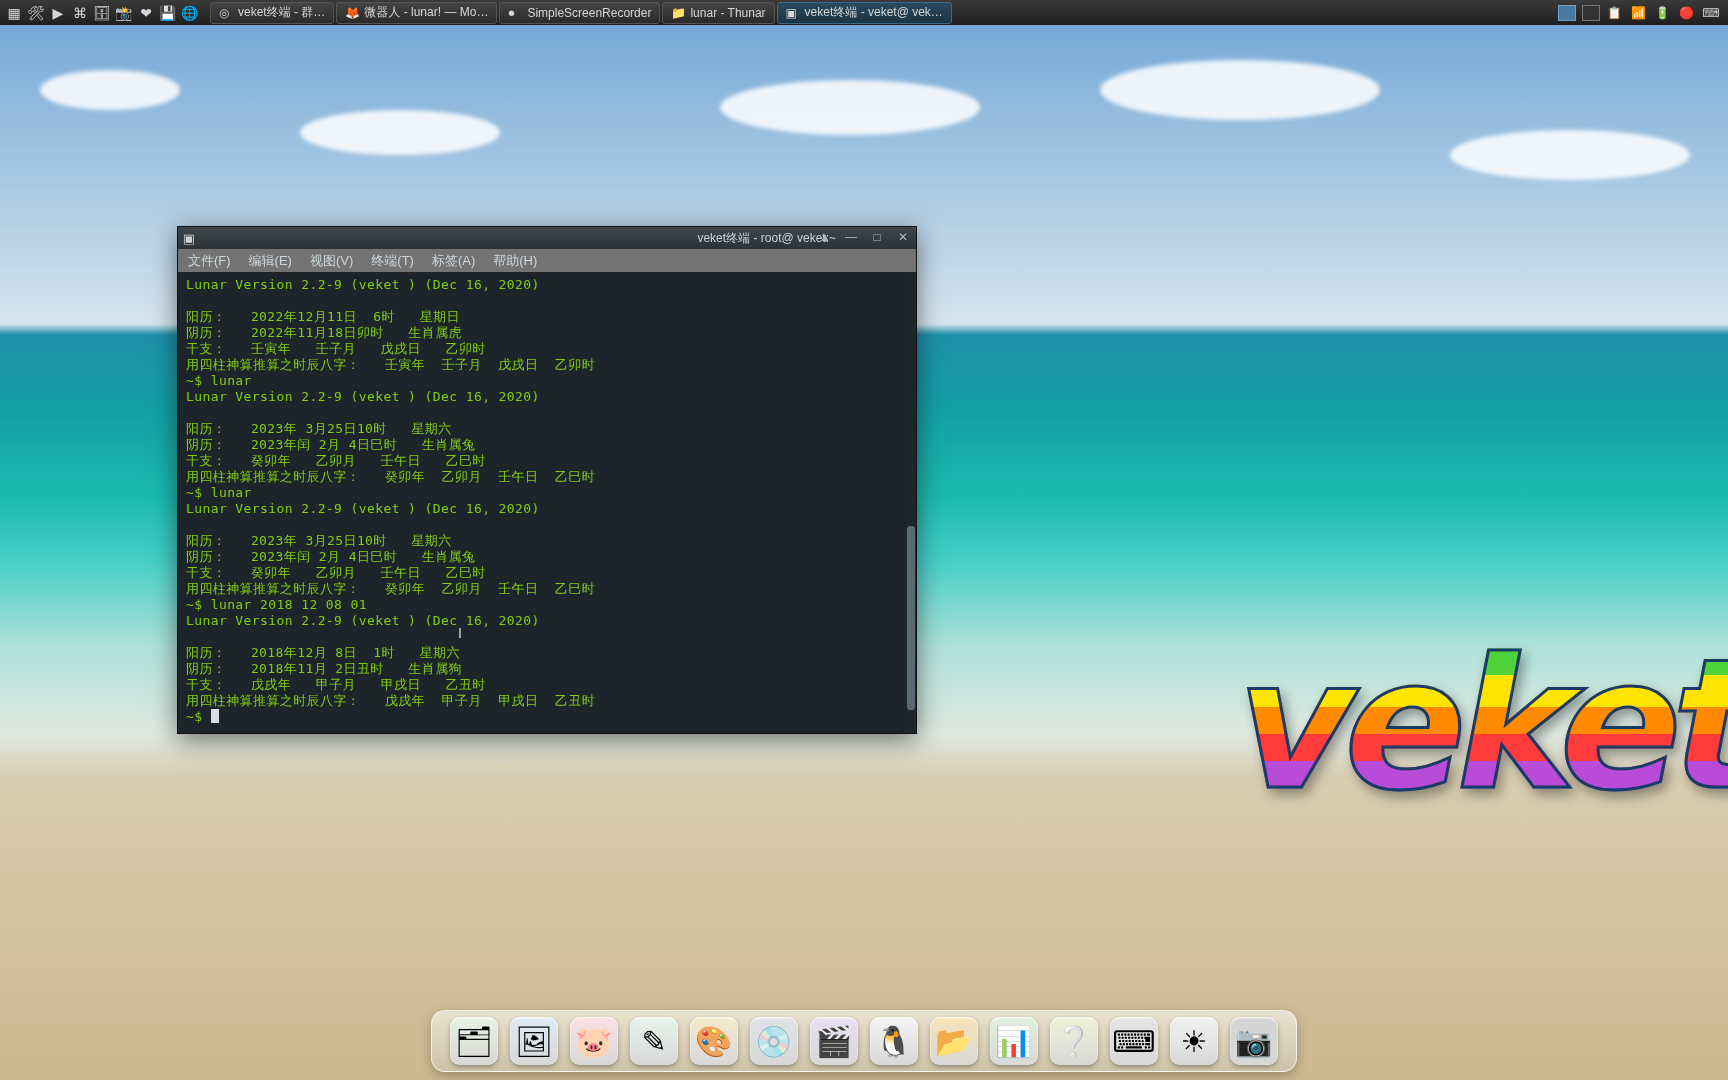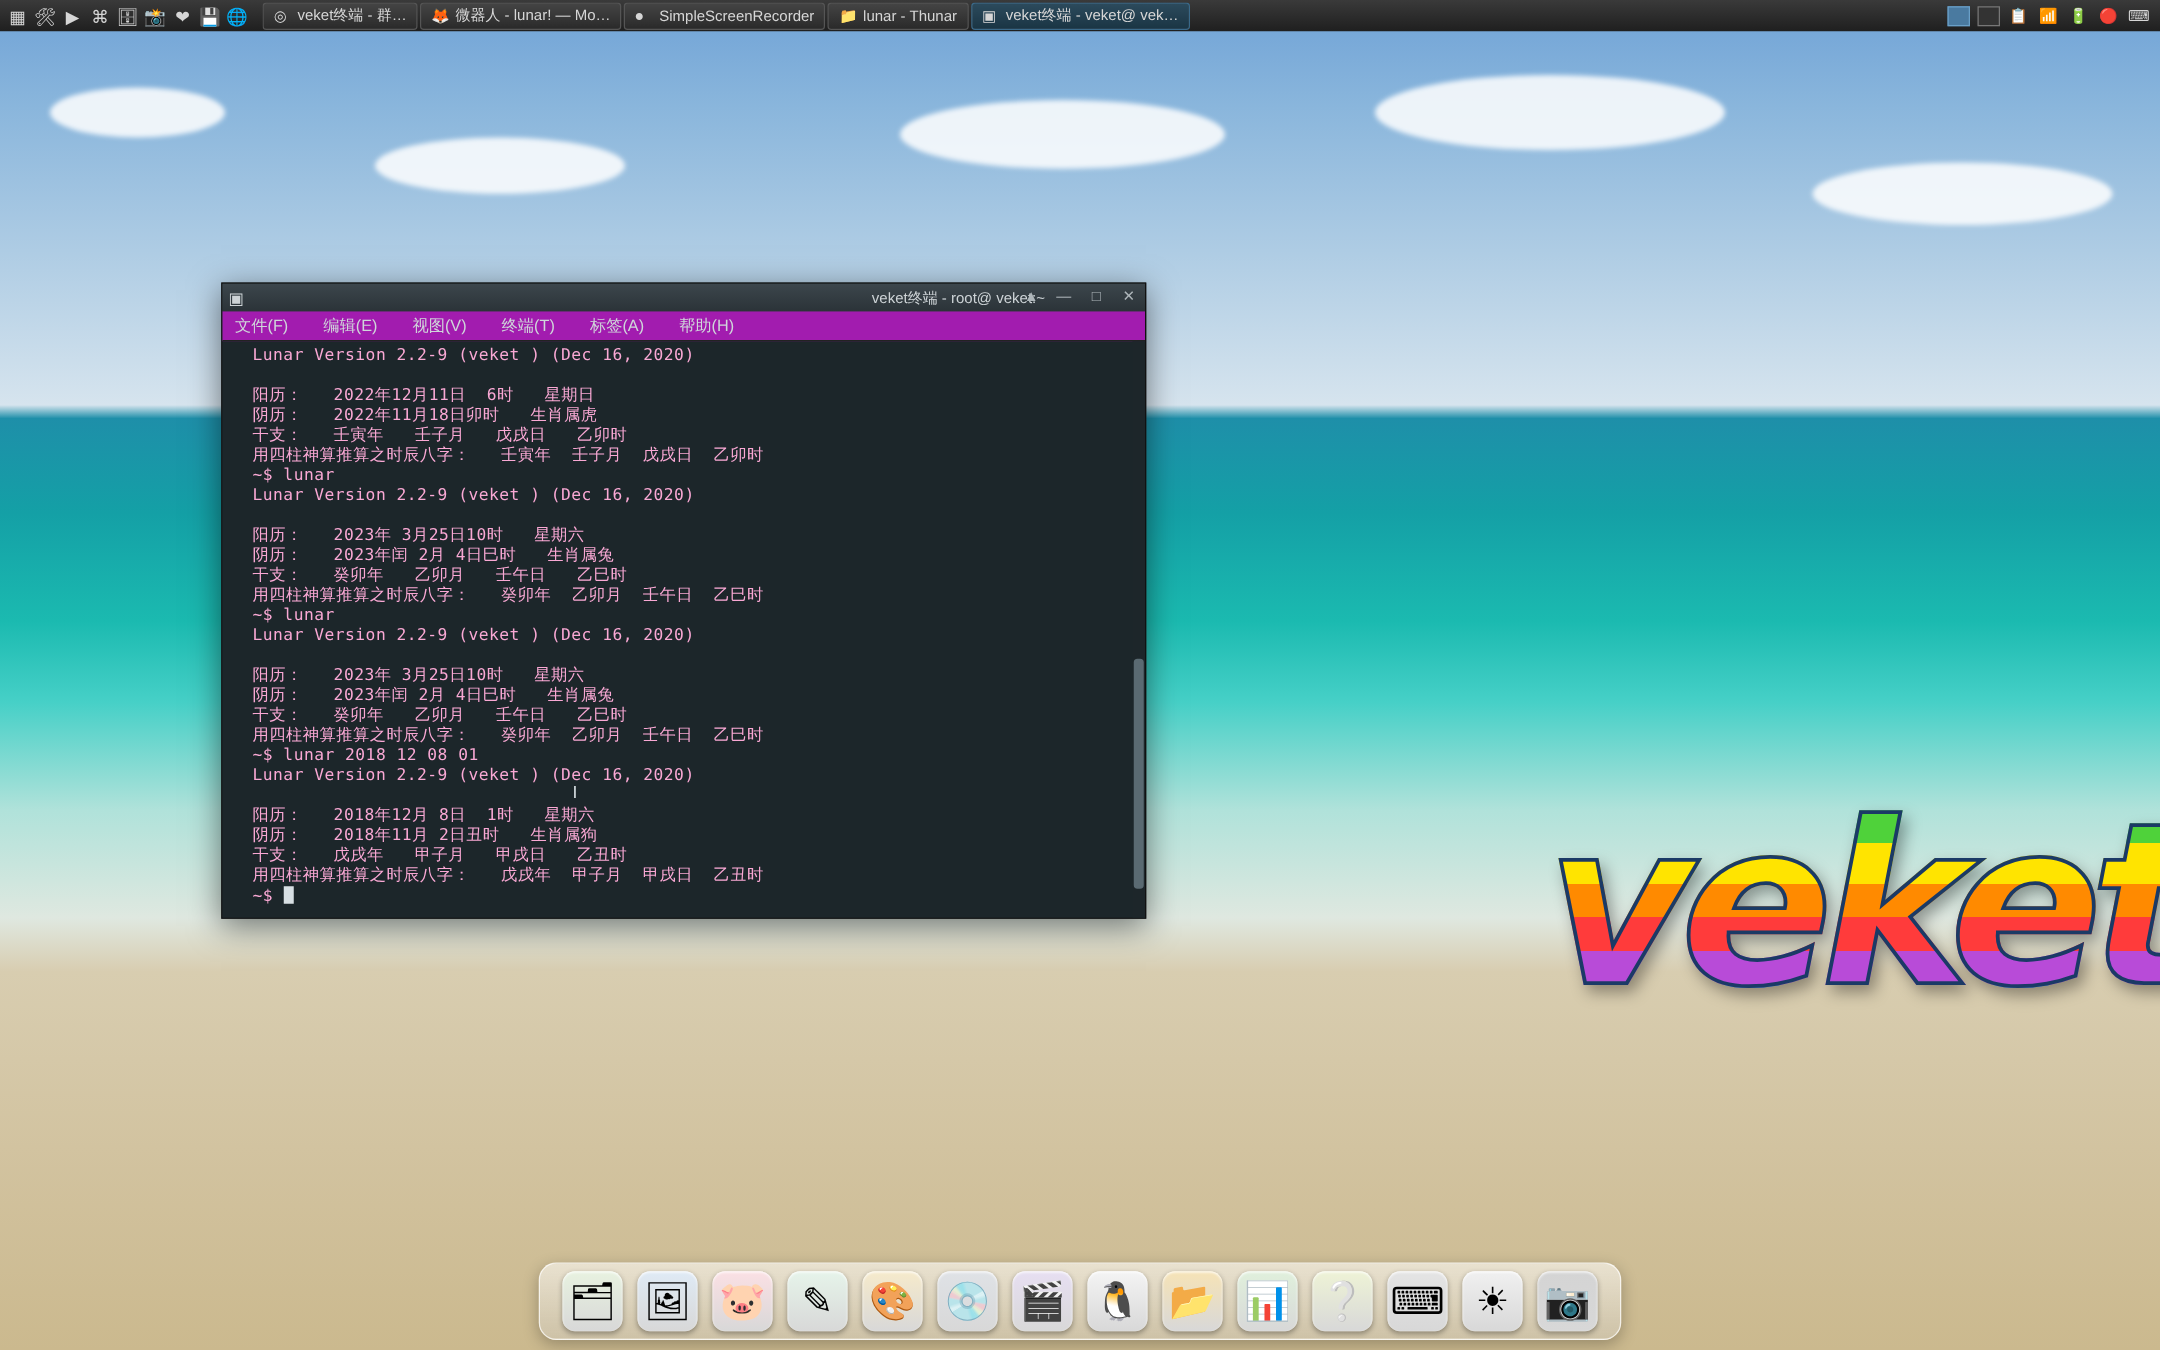--- a/index.html
+++ b/index.html
@@ -69,32 +69,32 @@
   }
   #term-titlebar{
     height:22px;display:flex;align-items:center;background:linear-gradient(#3c464c,#2b3338);
     color:#cdd3d6;font-size:12px;position:relative;
   }
   #term-titlebar .tic{width:22px;text-align:center;font-size:13px;}
   #term-titlebar .ttl{flex:1;text-align:right;padding-right:80px;}
   #term-titlebar .wbtns{position:absolute;right:4px;top:2px;display:flex;gap:8px;}
   #term-titlebar .wbtns span{width:18px;height:16px;display:flex;align-items:center;justify-content:center;cursor:pointer;color:#aeb6ba;}
   #term-menubar{
-    height:24px;display:flex;align-items:center;gap:28px;padding:0 10px;
-    background:#a21caf;color:#cfd6da;font-size:13px;border-bottom:1px solid #222;
+    height:24px;display:flex;align-items:center;gap:18px;padding:0 10px;
+    background:#737373;color:#cfd6da;font-size:13px;border-bottom:1px solid #222;
   }
   #term-menubar span{cursor:pointer;}
   #term-body{
     position:relative;
     background:rgba(12,22,26,.55);
     padding:4px 8px 8px;
   }
   #term-text{
     font:13px/16px "DejaVu Sans Mono","Liberation Mono",monospace;
-    color:#f9a8d4;white-space:pre;letter-spacing:.4px;margin-left:16px;
+    color:#84cc16;white-space:pre;letter-spacing:.4px;
   }
   #term-scroll{position:absolute;right:0;top:0;bottom:0;width:10px;background:#1d262a;}
   #term-scroll .thumb{position:absolute;left:1px;right:1px;top:55%;height:40%;background:#5a6a72;border-radius:3px;}
   .cursor{display:inline-block;width:8px;height:14px;background:#d7dfe3;vertical-align:-2px;}
   .ibeam{position:absolute;color:#d7dfe3;font-size:14px;}
 </style>
 </head>
 <body>
 
 <div id="desktop">

